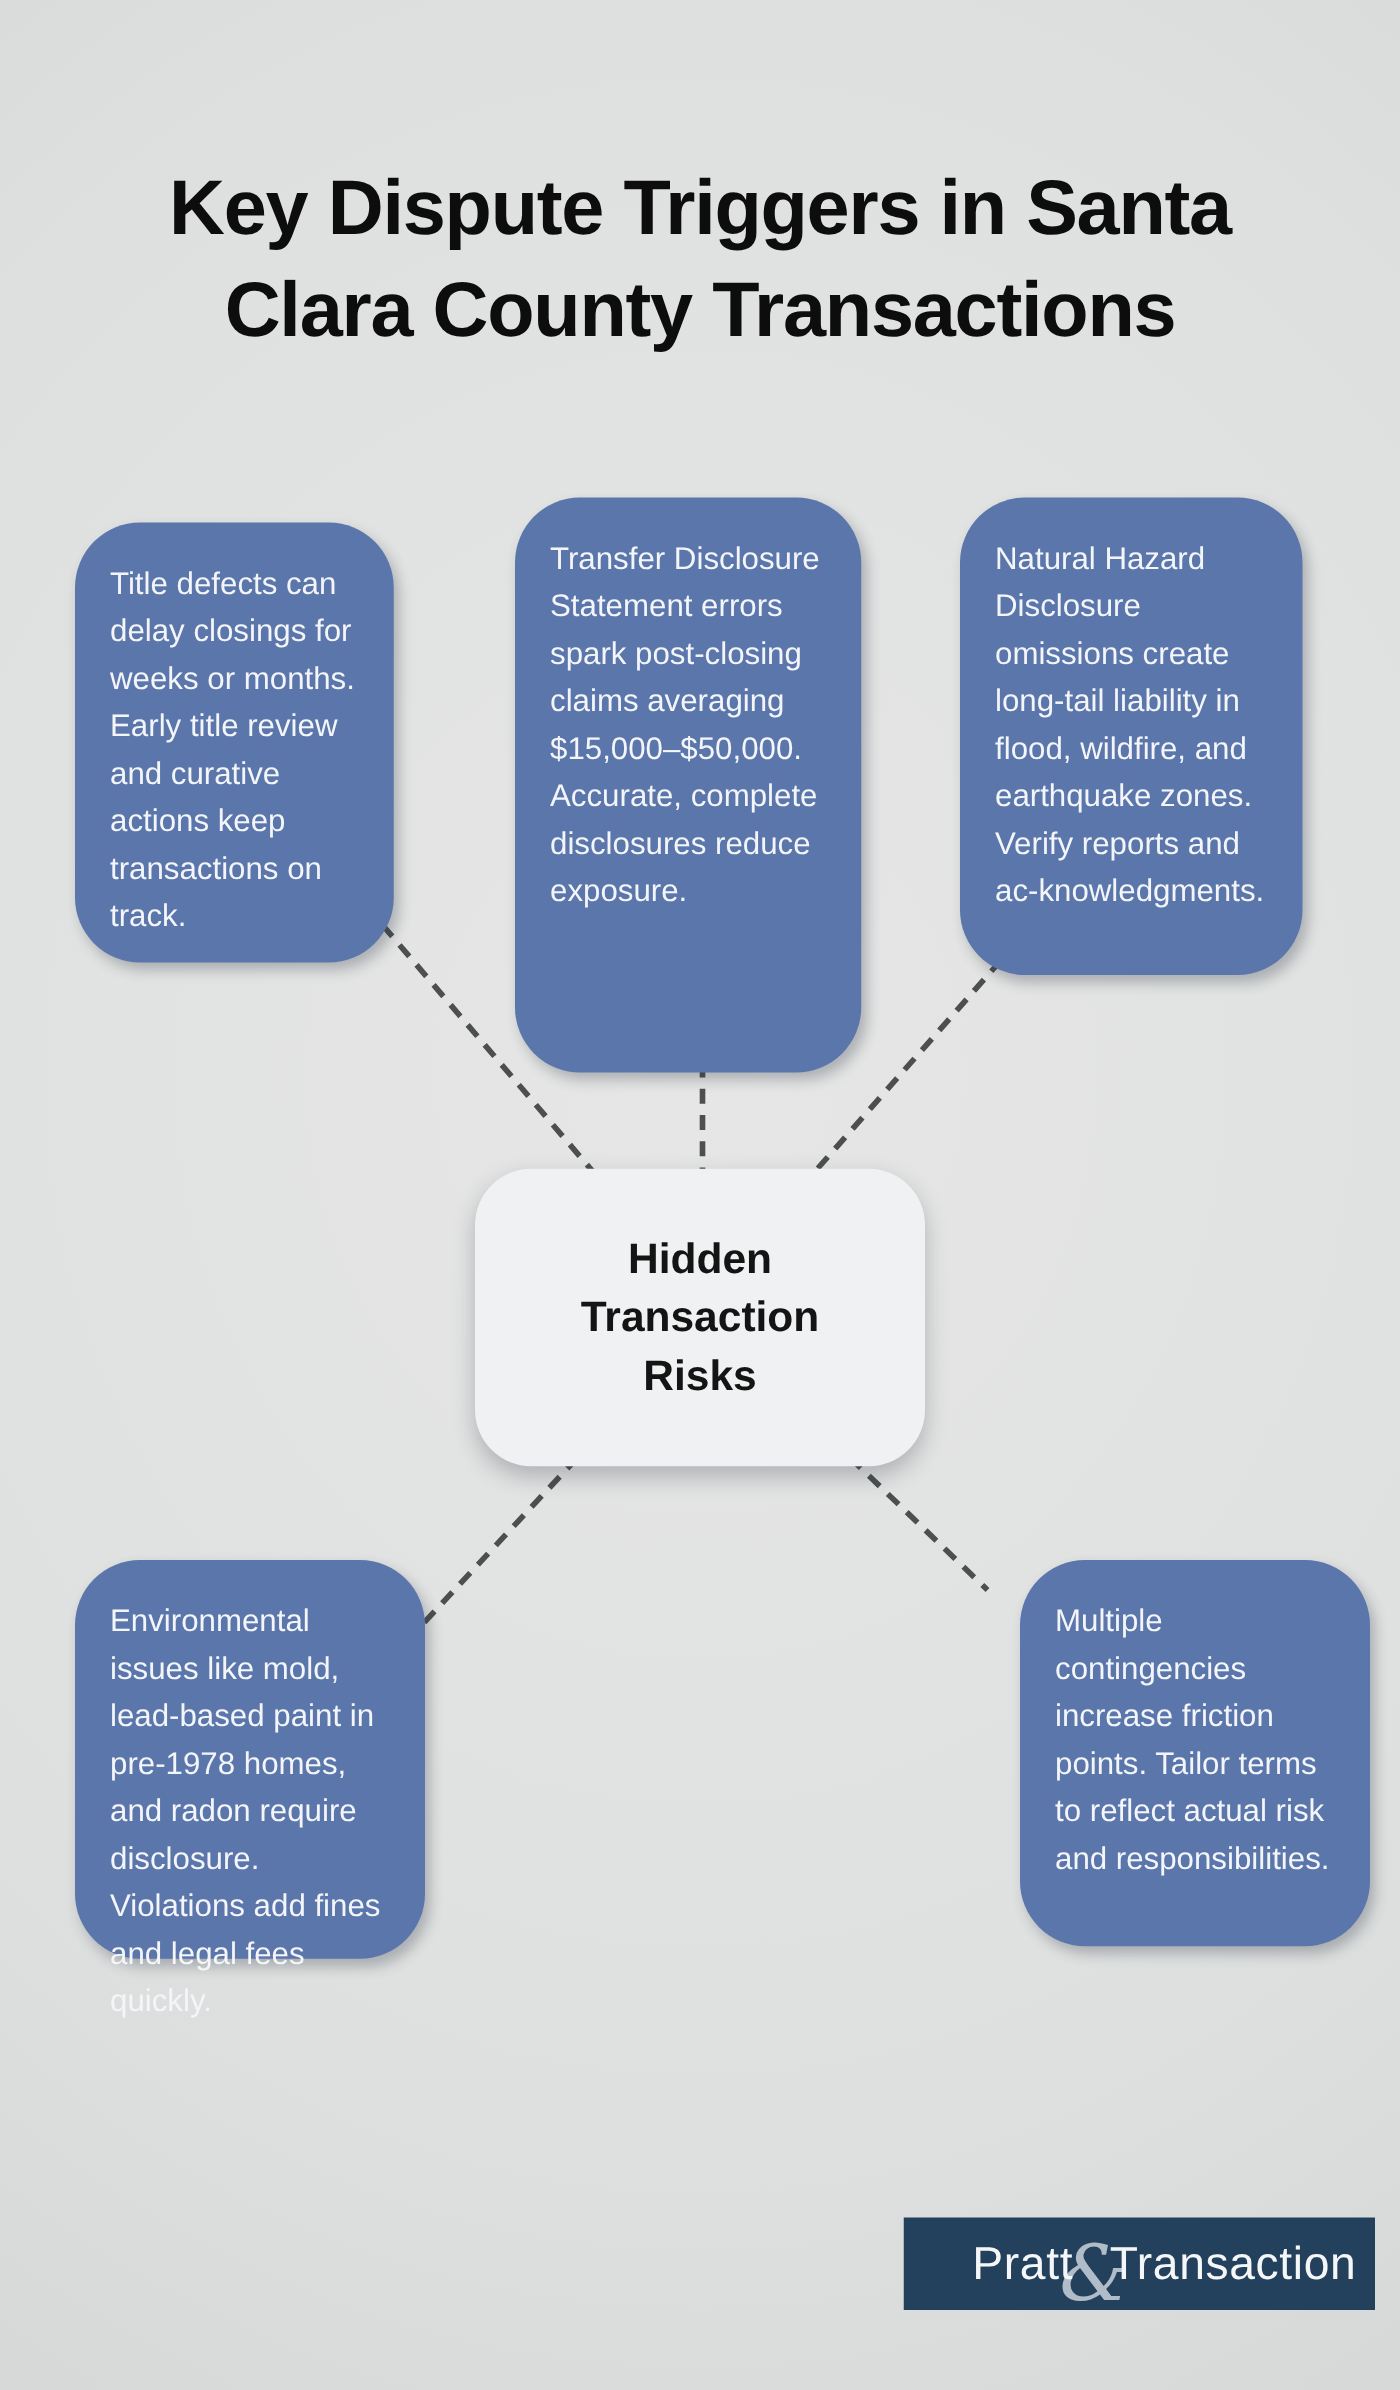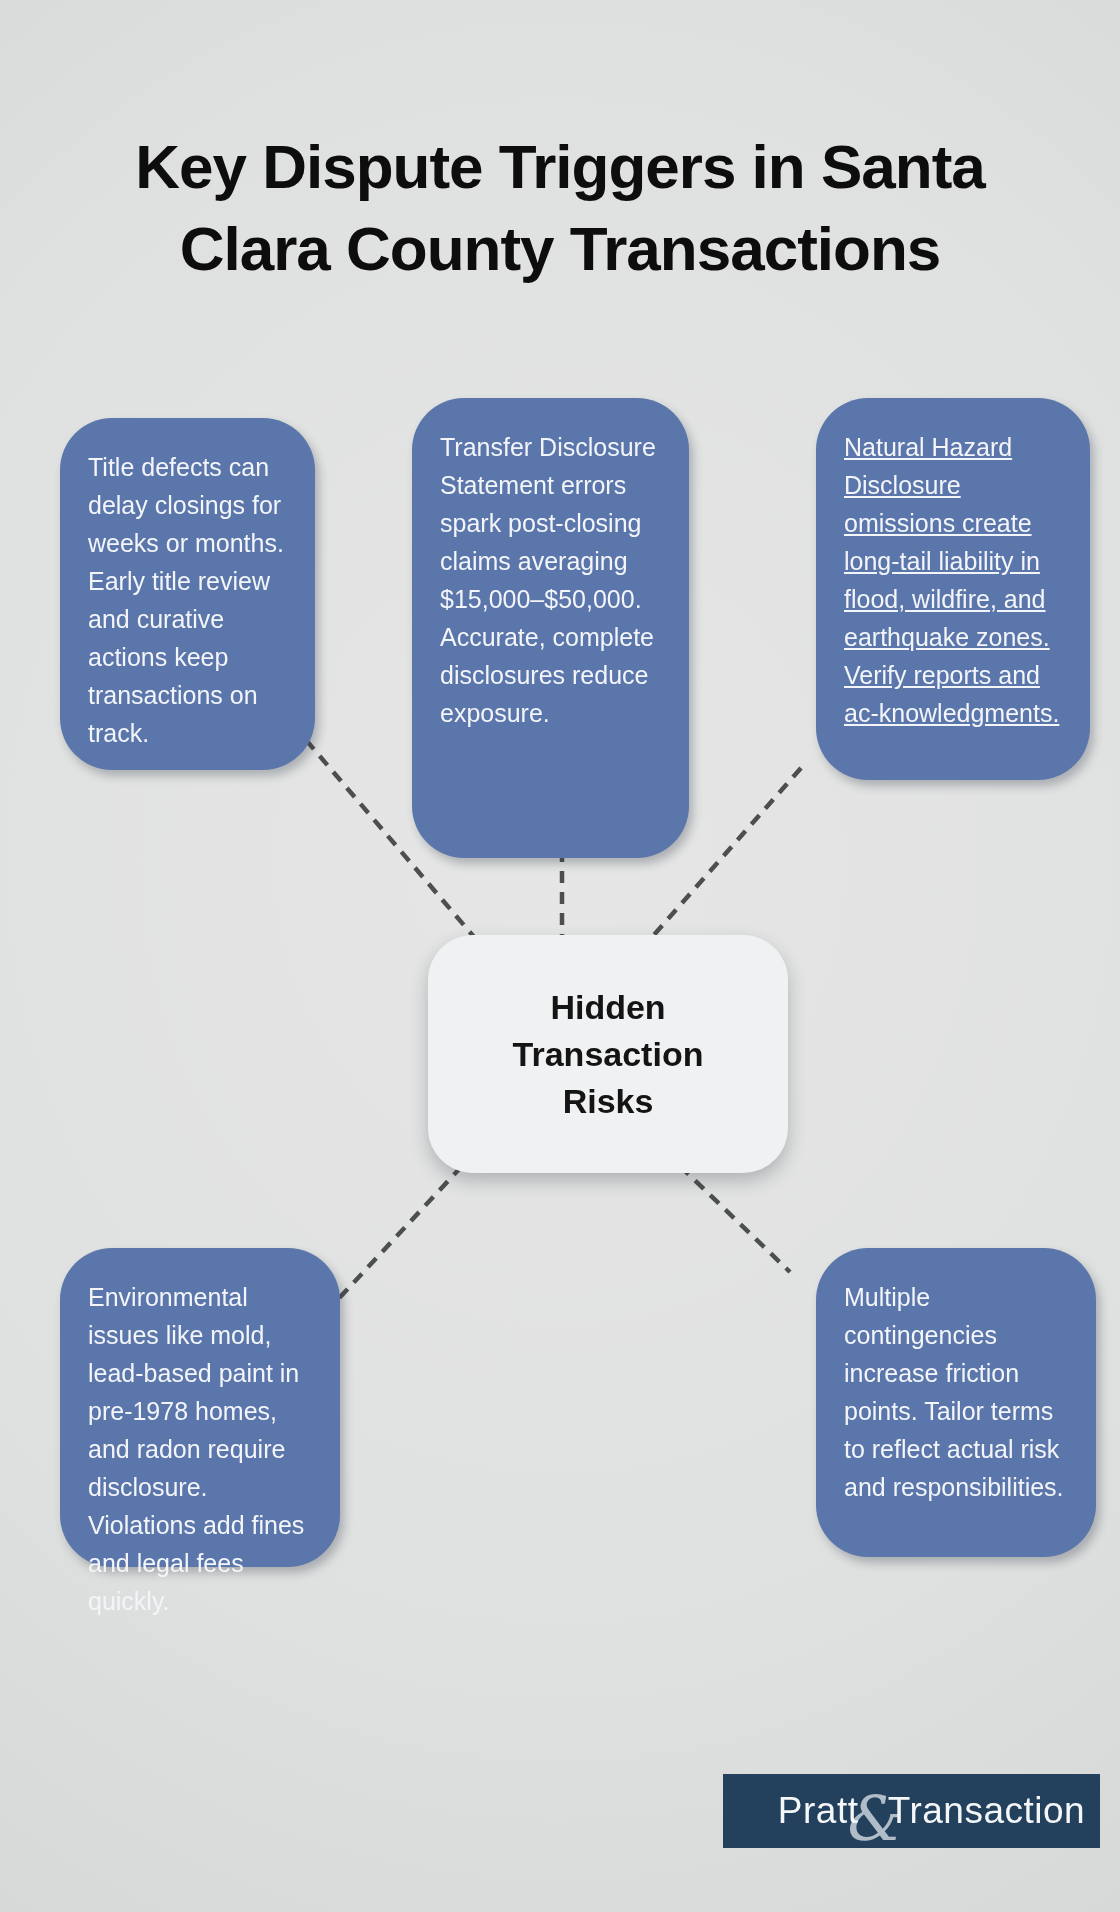--- a/index.html
+++ b/index.html
@@ -48,21 +48,21 @@
     background: #5b76ab;
     border-radius: 52px;
     padding: 30px 26px 24px 28px;
     color: #f3f5f9;
     font-size: 25px;
     line-height: 38px;
     box-shadow: 4px 6px 10px rgba(45, 52, 68, 0.30);
   }
   .card-title-defects  { left: 60px;  top: 418px; width: 255px; height: 352px; }
   .card-tds-errors     { left: 412px; top: 398px; width: 277px; height: 460px; }
-  .card-nhd-omissions  { left: 816px; top: 398px; width: 274px; height: 382px; text-decoration: underline; }
+  .card-nhd-omissions  { left: 768px; top: 398px; width: 274px; height: 382px; }
   .card-environmental  { left: 60px;  top: 1248px; width: 280px; height: 319px; }
   .card-contingencies  { left: 782px; top: 1248px; width: 280px; height: 309px; margin-left: 34px; }
 
   .center-node {
     position: absolute;
     z-index: 3;
     left: 380px;
     top: 935px;
     width: 360px;
     height: 238px;
@@ -72,21 +72,20 @@
     display: flex;
     align-items: center;
     justify-content: center;
     text-align: center;
     padding: 10px 40px;
     font-size: 34px;
     font-weight: 700;
     line-height: 47px;
     color: #141414;
     box-shadow: 0 8px 18px rgba(45, 52, 68, 0.28);
-    margin-left: 48px;
   }
 
   .logo {
     position: absolute;
     z-index: 2;
     left: 723px;
     top: 1774px;
     width: 337px;
     height: 74px;
     background: #23405c;

